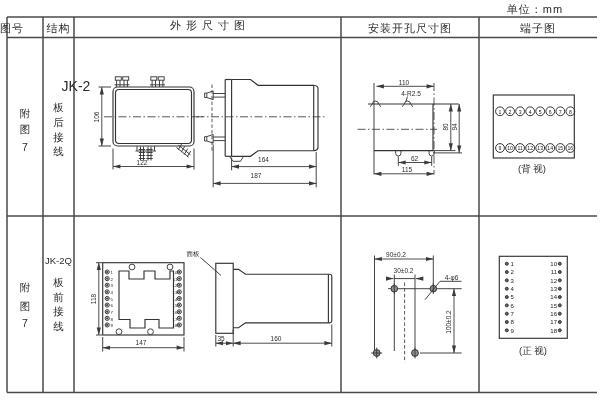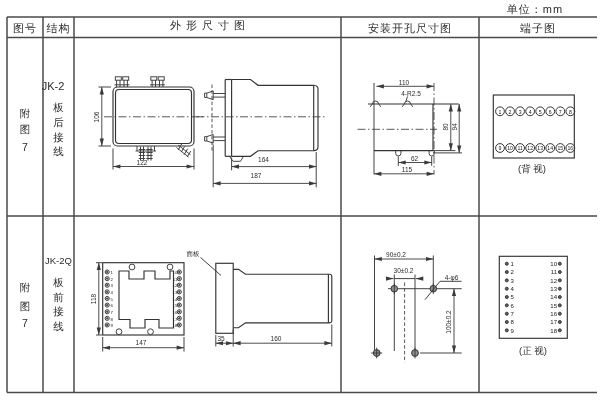--- a/index.html
+++ b/index.html
@@ -317,30 +317,30 @@
           <circle cx="559.8" cy="297.02" r="1.5" stroke="#333" stroke-width="1" style="fill: rgb(102, 102, 102);"></circle>
           <circle cx="559.8" cy="305.34999999999997" r="1.5" stroke="#333" stroke-width="1" style="fill: rgb(102, 102, 102);"></circle>
           <circle cx="559.8" cy="313.68" r="1.5" stroke="#333" stroke-width="1" style="fill: rgb(102, 102, 102);"></circle>
           <circle cx="559.8" cy="322.01" r="1.5" stroke="#333" stroke-width="1" style="fill: rgb(102, 102, 102);"></circle>
           <circle cx="559.8" cy="330.34" r="1.5" stroke="#333" stroke-width="1" style="fill: rgb(102, 102, 102);"></circle>
         </g>
   </g>
 </svg>
 
 <div class="lbl hdr" style="left:535px;top:8.5px">单位：mm</div>
-<div class="lbl hdr" style="left:25px;top:27.5px">图号</div>
+<div class="lbl hdr" style="left:12px;top:27.5px">图号</div>
 <div class="lbl hdr" style="left:58.5px;top:27.5px">结构</div>
 <div class="lbl hdr sp5" style="left:210px;top:25px">外形尺寸图</div>
 <div class="lbl hdr" style="left:410px;top:27.5px">安装开孔尺寸图</div>
 <div class="lbl hdr" style="left:538px;top:27.5px">端子图</div>
 
 <div class="lbl" style="left:25px;top:112.5px;font-size:10.5px">附</div>
 <div class="lbl" style="left:25px;top:129px;font-size:10.5px">图</div>
 <div class="lbl" style="left:25px;top:146.7px;font-size:10.5px">7</div>
-<div class="lbl" style="left:53px;top:86px;font-size:11px">JK-2</div>
+<div class="lbl" style="left:76px;top:86px;font-size:14px">JK-2</div>
 <div class="lbl" style="left:58.5px;top:107px;font-size:10.5px">板</div>
 <div class="lbl" style="left:58.5px;top:122px;font-size:10.5px">后</div>
 <div class="lbl" style="left:58.5px;top:136.7px;font-size:10.5px">接</div>
 <div class="lbl" style="left:58.5px;top:151px;font-size:10.5px">线</div>
 
 <div class="rot dim" style="left:96.5px;top:116.5px">106</div>
 <div class="lbl dim" style="left:142px;top:162.5px">122</div>
 <div class="lbl dim" style="left:263.5px;top:159.7px">164</div>
 <div class="lbl dim" style="left:256px;top:176px">187</div>
 

